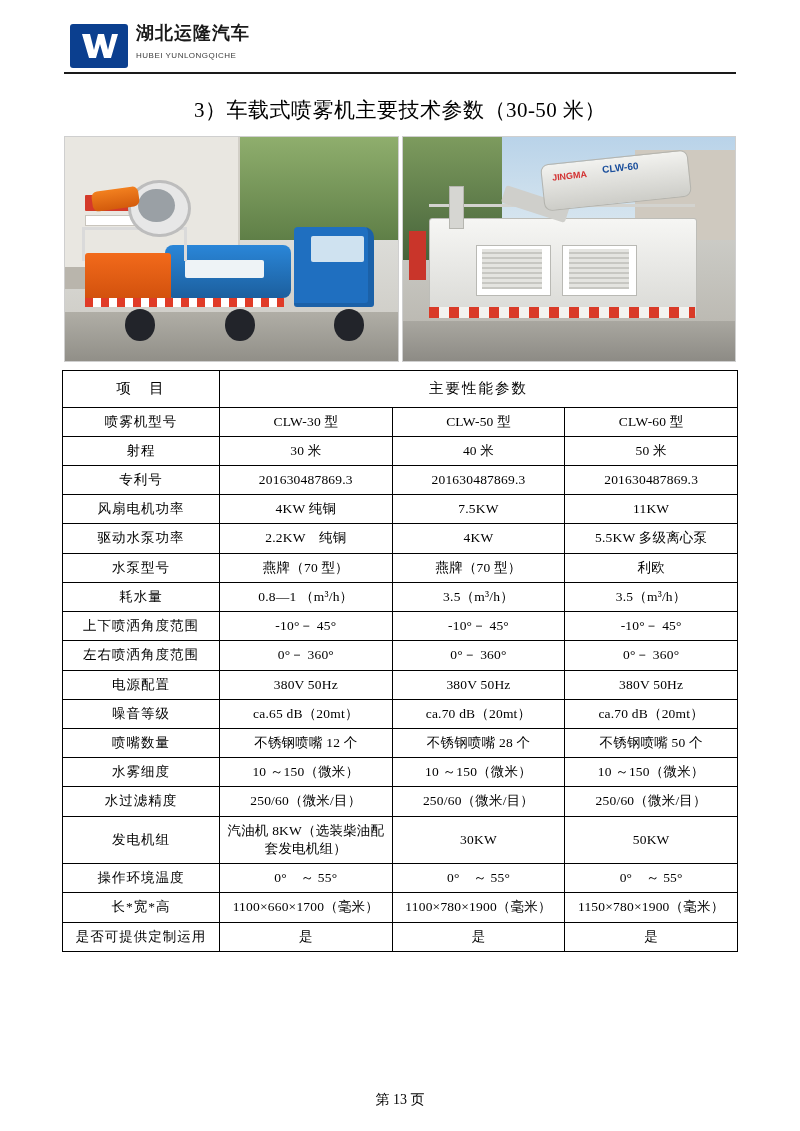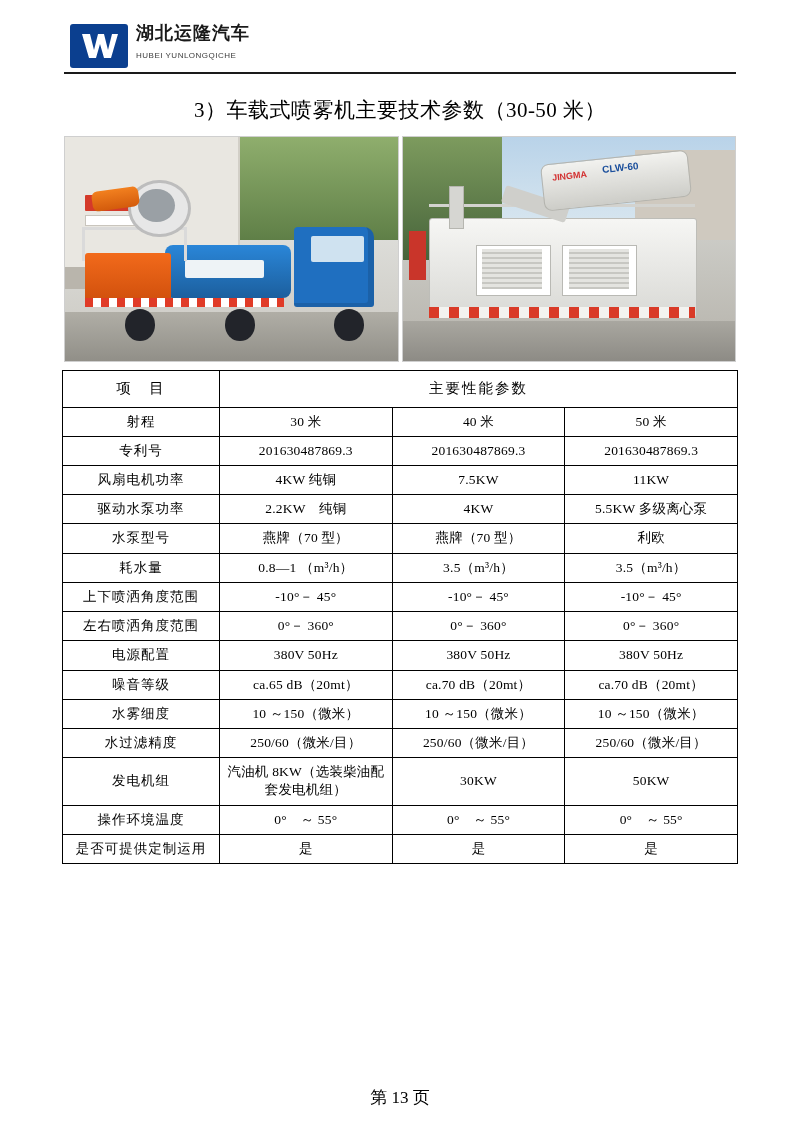--- a/index.html
+++ b/index.html
@@ -178,21 +178,21 @@
     letter-spacing: 2px;
   }
 
   
   .footer {
     position: absolute;
     left: 0;
     right: 0;
     bottom: 22px;
     text-align: center;
-    font-size: 17px;
+    font-size: 14px;
   }
 </style>
 </head>
 <body>
 
 <div class="page">
 
   <div class="header">
     <div class="logo-wrap">
       <div class="logo-mark">
@@ -254,20 +254,26 @@
     </div>
   </div>
 
   <table class="spec">
     <tbody>
       <tr class="head">
         <td class="label">项　目</td>
         <td colspan="3">主要性能参数</td>
       </tr>
       <tr>
+        <td class="label">喷雾机型号</td>
+        <td>CLW-30 型</td>
+        <td>CLW-50 型</td>
+        <td>CLW-60 型</td>
+      </tr>
+      <tr>
         <td class="label">射程</td>
         <td>30 米</td>
         <td>40 米</td>
         <td>50 米</td>
       </tr>
       <tr>
         <td class="label">专利号</td>
         <td>201630487869.3</td>
         <td>201630487869.3</td>
         <td>201630487869.3</td>
@@ -314,20 +320,26 @@
         <td>380V 50Hz</td>
         <td>380V 50Hz</td>
       </tr>
       <tr>
         <td class="label">噪音等级</td>
         <td>ca.65 dB（20mt）</td>
         <td>ca.70 dB（20mt）</td>
         <td>ca.70 dB（20mt）</td>
       </tr>
       <tr>
+        <td class="label">喷嘴数量</td>
+        <td>不锈钢喷嘴 12 个</td>
+        <td>不锈钢喷嘴 28 个</td>
+        <td>不锈钢喷嘴 50 个</td>
+      </tr>
+      <tr>
         <td class="label">水雾细度</td>
         <td>10 ～150（微米）</td>
         <td>10 ～150（微米）</td>
         <td>10 ～150（微米）</td>
       </tr>
       <tr>
         <td class="label">水过滤精度</td>
         <td>250/60（微米/目）</td>
         <td>250/60（微米/目）</td>
         <td>250/60（微米/目）</td>
@@ -338,20 +350,26 @@
         <td>30KW</td>
         <td>50KW</td>
       </tr>
       <tr>
         <td class="label">操作环境温度</td>
         <td>0°　～ 55°</td>
         <td>0°　～ 55°</td>
         <td>0°　～ 55°</td>
       </tr>
       <tr>
+        <td class="label">长*宽*高</td>
+        <td>1100×660×1700（毫米）</td>
+        <td>1100×780×1900（毫米）</td>
+        <td>1150×780×1900（毫米）</td>
+      </tr>
+      <tr>
         <td class="label">是否可提供定制运用</td>
         <td>是</td>
         <td>是</td>
         <td>是</td>
       </tr>
     </tbody>
   </table>
 
   <div class="footer">
     <span>第 13 页</span>

